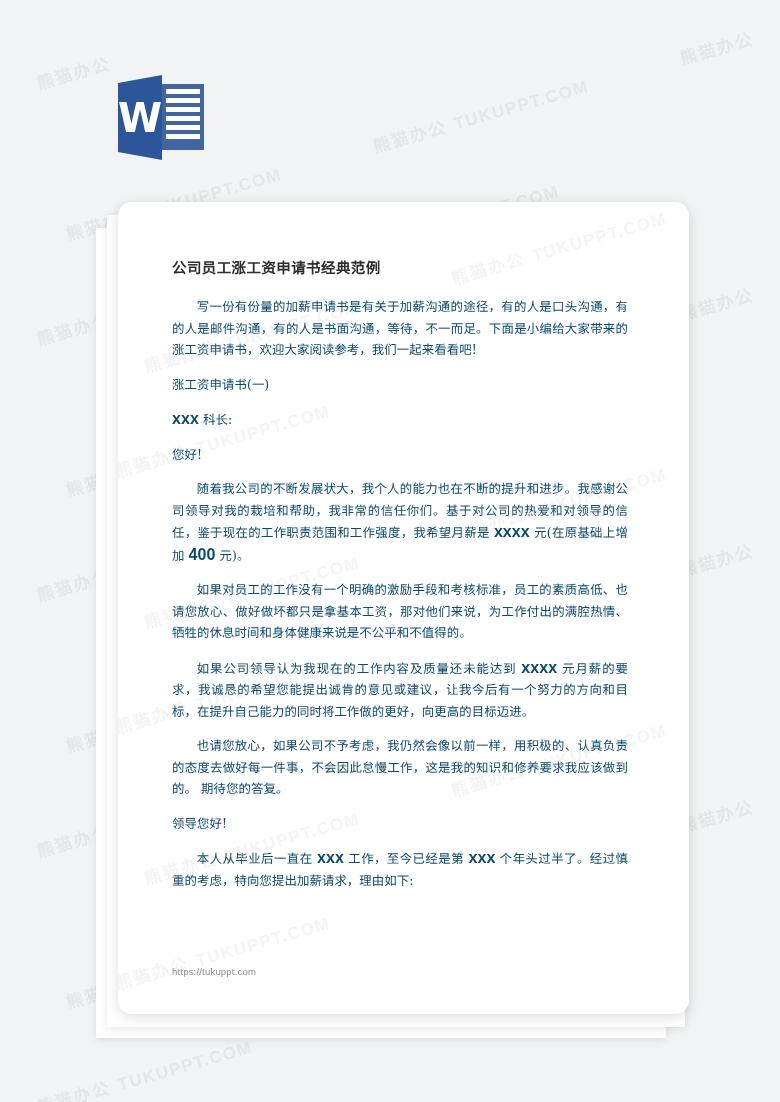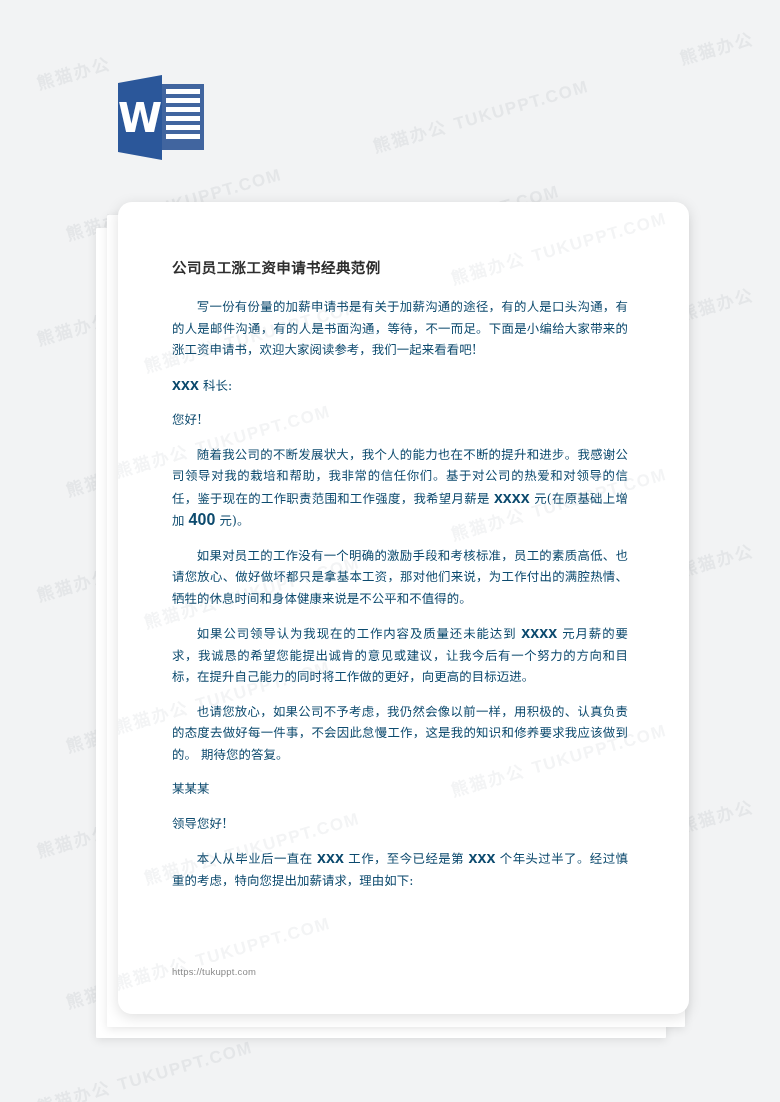--- a/index.html
+++ b/index.html
@@ -191,27 +191,27 @@
 </div>
 
 <div id="page-back-2" class="page-back"></div>
 <div id="page-back-1" class="page-back"></div>
 
 <div id="document-page">
   <div id="doc-inner">
     <h1 id="doc-title">公司员工涨工资申请书经典范例</h1>
     <div id="doc-paragraphs">
         <p class="doc-p indent">写一份有份量的加薪申请书是有关于加薪沟通的途径，有的人是口头沟通，有的人是邮件沟通，有的人是书面沟通，等待，不一而足。下面是小编给大家带来的涨工资申请书，欢迎大家阅读参考，我们一起来看看吧!</p>
+        <p class="doc-p">涨工资申请书(一)</p>
         <p class="doc-p"><span class="lat">xxx</span> 科长:</p>
         <p class="doc-p">您好!</p>
         <p class="doc-p indent">随着我公司的不断发展状大，我个人的能力也在不断的提升和进步。我感谢公司领导对我的栽培和帮助，我非常的信任你们。基于对公司的热爱和对领导的信任，鉴于现在的工作职责范围和工作强度，我希望月薪是 <span class="lat">xxxx</span> 元(在原基础上增加 <span class="lat">400</span> 元)。</p>
         <p class="doc-p indent">如果对员工的工作没有一个明确的激励手段和考核标准，员工的素质高低、也请您放心、做好做坏都只是拿基本工资，那对他们来说，为工作付出的满腔热情、牺牲的休息时间和身体健康来说是不公平和不值得的。</p>
         <p class="doc-p indent">如果公司领导认为我现在的工作内容及质量还未能达到 <span class="lat">xxxx</span> 元月薪的要求，我诚恳的希望您能提出诚肯的意见或建议，让我今后有一个努力的方向和目标，在提升自己能力的同时将工作做的更好，向更高的目标迈进。</p>
         <p class="doc-p indent">也请您放心，如果公司不予考虑，我仍然会像以前一样，用积极的、认真负责的态度去做好每一件事，不会因此怠慢工作，这是我的知识和修养要求我应该做到的。 期待您的答复。</p>
-        <p class="doc-p">某某某</p>
         <p class="doc-p">领导您好!</p>
         <p class="doc-p indent">本人从毕业后一直在 <span class="lat">xxx</span> 工作，至今已经是第 <span class="lat">xxx</span> 个年头过半了。经过慎重的考虑，特向您提出加薪请求，理由如下:</p>
       </div>
   </div>
   <div id="doc-watermark">
       <div class="wm-row" style="left: -310px; top: 88px; color: rgba(150, 157, 165, 0.11);"><span class="wm-cn">熊猫办公</span><span class="wm-en">TUKUPPT.COM</span></div>
       <div class="wm-row" style="left: -200px; top: 216px; color: rgba(150, 157, 165, 0.11);"><span class="wm-en">TUKUPPT.COM</span><span class="wm-cn">熊猫办公</span><span class="wm-en">TUKUPPT.COM</span><span class="wm-cn">熊猫办公</span><span class="wm-en">TUKUPPT.COM</span></div>
       <div class="wm-row" style="left: -310px; top: 344px; color: rgba(150, 157, 165, 0.11);"><span class="wm-cn">熊猫办公</span><span class="wm-en">TUKUPPT.COM</span><span class="wm-cn">熊猫办公</span><span class="wm-en">TUKUPPT.COM</span></div>
       <div class="wm-row" style="left: -200px; top: 472px; color: rgba(150, 157, 165, 0.11);"><span class="wm-en">TUKUPPT.COM</span><span class="wm-cn">熊猫办公</span><span class="wm-en">TUKUPPT.COM</span><span class="wm-cn">熊猫办公</span><span class="wm-en">TUKUPPT.COM</span></div>
       <div class="wm-row" style="left: -310px; top: 600px; color: rgba(150, 157, 165, 0.11);"><span class="wm-cn">熊猫办公</span><span class="wm-en">TUKUPPT.COM</span><span class="wm-cn">熊猫办公</span><span class="wm-en">TUKUPPT.COM</span></div>

